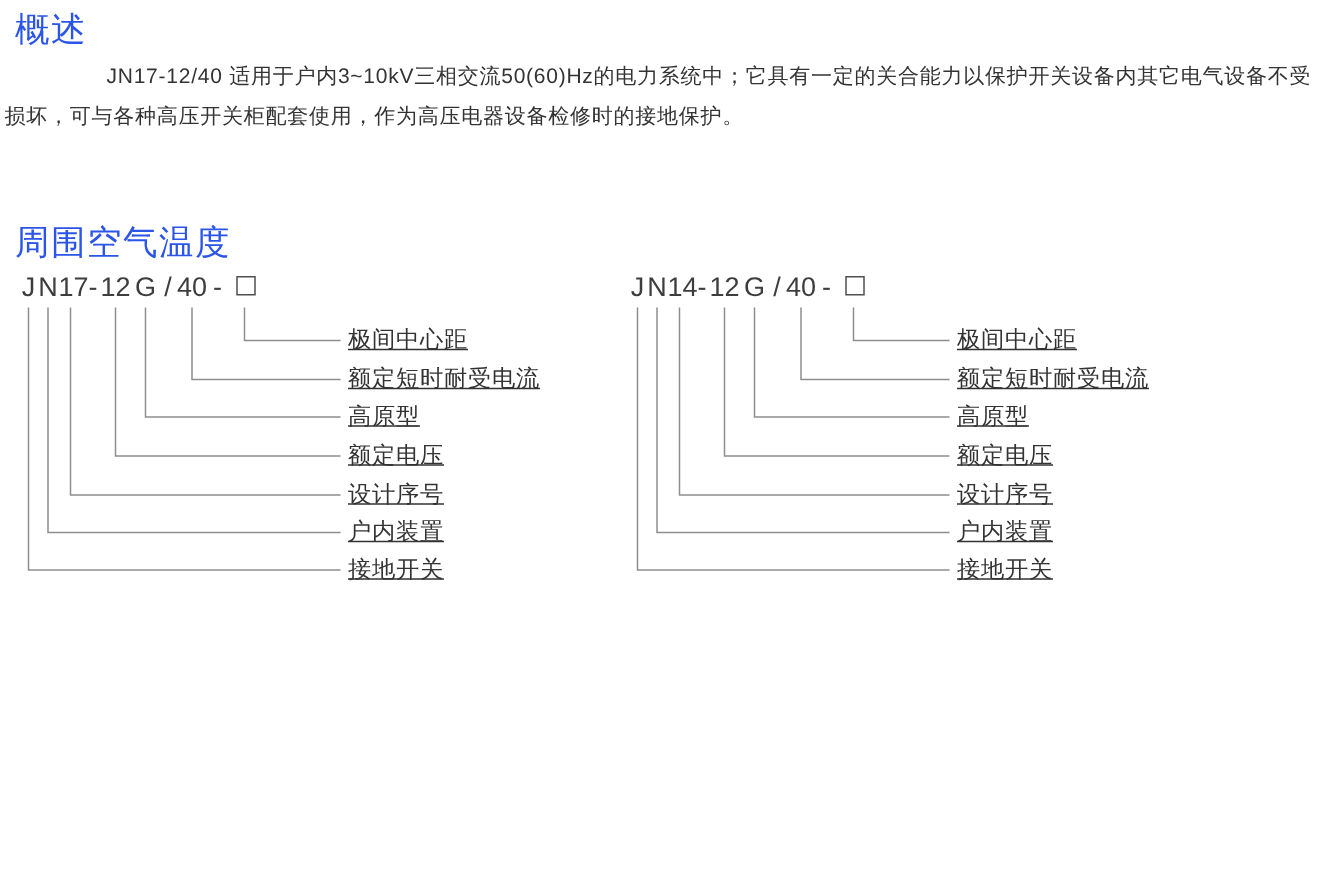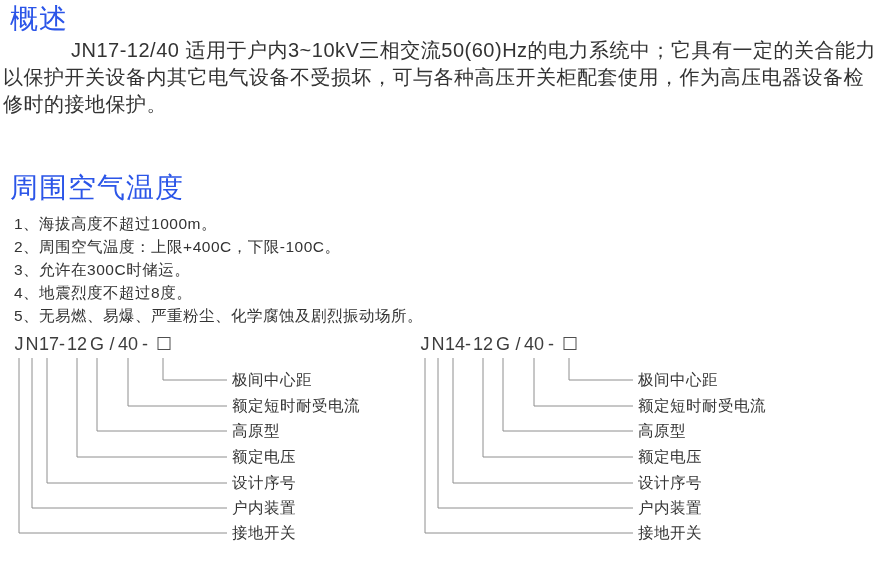--- a/index.html
+++ b/index.html
@@ -8,31 +8,31 @@
     width: 890px; height: 584px;
     background: #ffffff;
     overflow: hidden;
     font-family: "Liberation Sans", "DejaVu Sans", sans-serif;
     color: var(--text-dark, #333);
   }
   .content { padding: 6px 10px 0 10px; }
 
   .sec-heading {
     color: var(--heading-blue, #2b55e8);
-    font-size: 28px;
+    font-size: 23px;
     line-height: 26px;
     letter-spacing: 1px;
     font-weight: 400;
   }
   .h2 { margin-top: 57px; }
   .h3 { margin-top: 35px; }
 
   .para {
     margin: 5px 2px 0 -7px;
-    font-size: 20px;
+    font-size: 14px;
     line-height: 27px;
     text-indent: 68px;
     letter-spacing: 0.5px;
   }
 
   .cond-list { margin: 11px 0 0 4px; }
   .cond-item {
     font-size: 15.5px;
     line-height: 23px;
     letter-spacing: 0.5px;
@@ -68,40 +68,34 @@
     stroke: var(--line-gray, #8e8e8e);
     stroke-width: 1;
   }
   .dlabel {
     position: absolute; left: 232px;
     transform: translateY(-50%);
     font-size: 15.5px;
     letter-spacing: 0.5px;
     color: var(--text-dark, #333);
     white-space: nowrap;
+    text-decoration: underline;
   }
 </style>
 </head>
 <body>
 
 <div class="content">
 
   <div class="sec-heading">概述</div>
 
   <p class="para">JN17-12/40 适用于户内3~10kV三相交流50(60)Hz的电力系统中；它具有一定的关合能力以保护开关设备内其它电气设备不受损坏，可与各种高压开关柜配套使用，作为高压电器设备检修时的接地保护。</p>
 
   <div class="sec-heading h2">周围空气温度</div>
 
-  <div class="cond-list">
-    <div class="cond-item">1、海拔高度不超过1000m。</div>
-    <div class="cond-item">2、周围空气温度：上限+400C，下限-100C。</div>
-    <div class="cond-item">3、允许在300C时储运。</div>
-    <div class="cond-item">4、地震烈度不超过8度。</div>
-    <div class="cond-item">5、无易燃、易爆、严重粉尘、化学腐蚀及剧烈振动场所。</div>
-  </div>
 
 
   <div class="diagrams">
 
     <div class="diagram diagram-left">
       <svg class="lines" width="484" height="217" viewBox="0 0 484 217">
         <path d="M163,25 V47  H227"></path>
         <path d="M128,25 V73  H227"></path>
         <path d="M97,25  V98  H227"></path>
         <path d="M77,25  V124 H227"></path>

